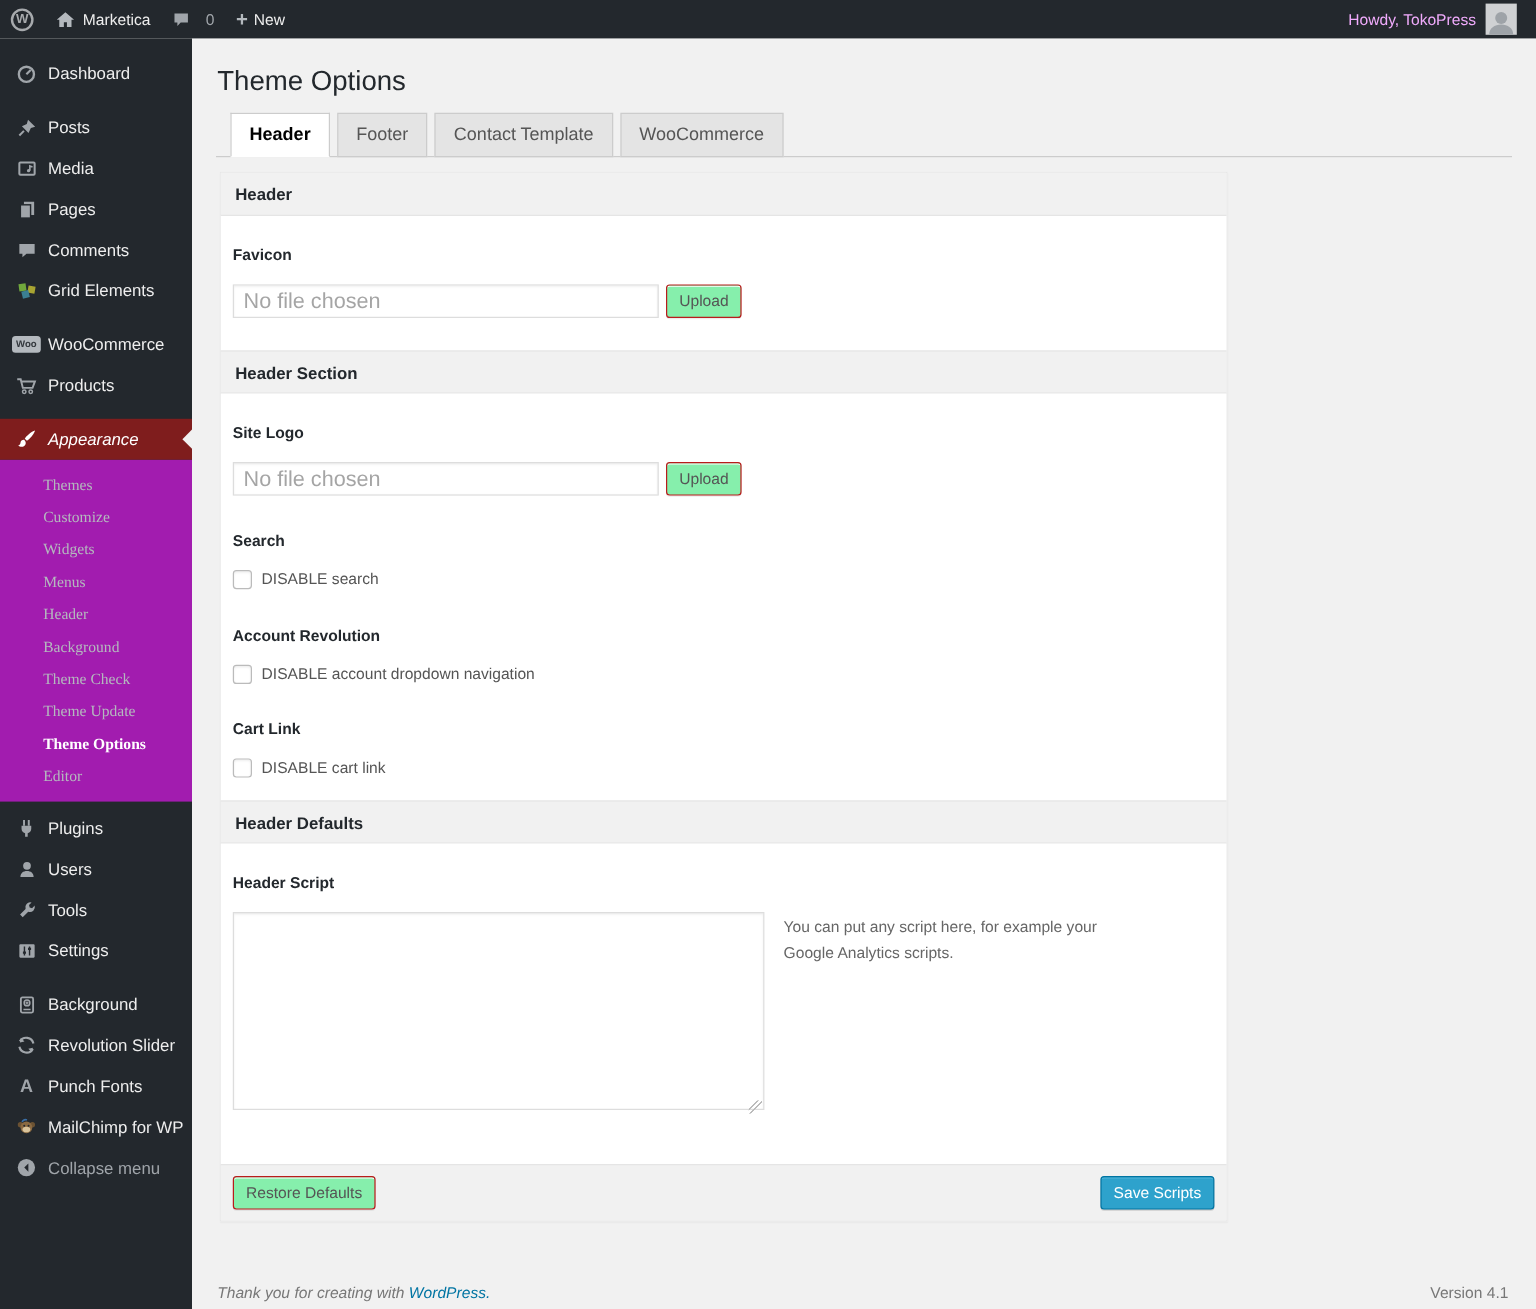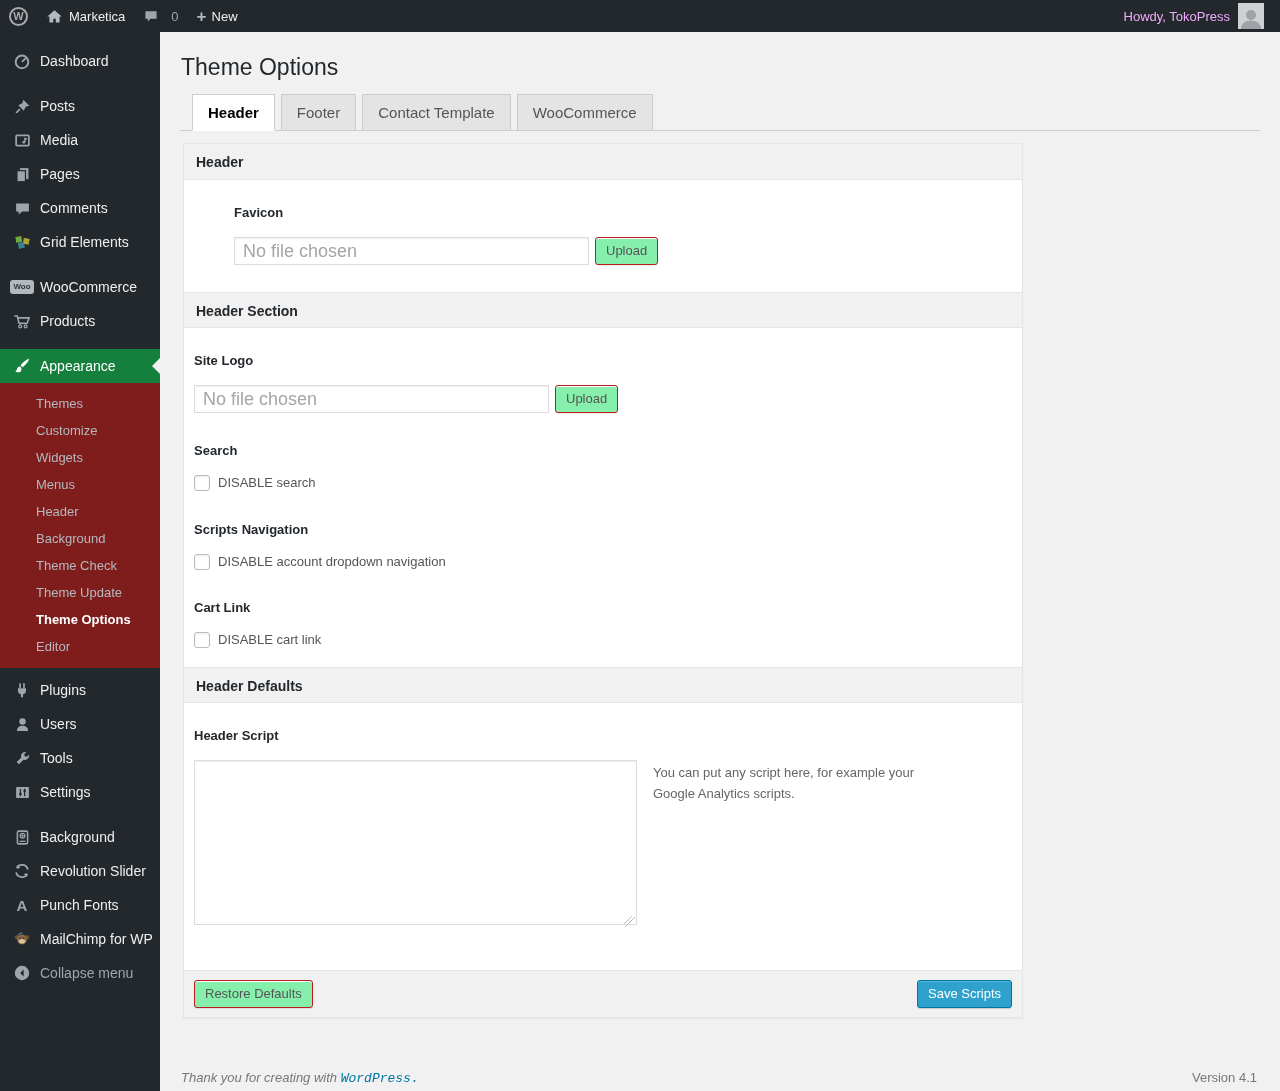--- a/index.html
+++ b/index.html
@@ -41,26 +41,26 @@
   #sidebar {
     position:absolute; top:32px; left:0; width:160px; height:1059px;
     background:#23282d; padding-top:12px; font-size:14px;
   }
   .menu-item {
     height:34px; display:flex; align-items:center; padding-left:12px;
     color:#eee; cursor:pointer;
   }
   .menu-item .mi-icon { width:20px; height:20px; margin-right:8px; display:flex; align-items:center; justify-content:center; flex:none; }
   .menu-sep { height:11px; }
-  .menu-item.active { background:#15803d; color:#fff; position:relative; }
+  .menu-item.active { background:#7f1d1d; color:#fff; position:relative;font-style:italic; }
   .menu-item.active::after {
     content:""; position:absolute; right:0; top:50%; margin-top:-8px;
     border:8px solid transparent; border-right-color:#f1f1f1;
   }
-  .submenu { background:#7f1d1d; padding:7px 0 8px; margin-bottom:5px; }
+  .submenu { background:#a21caf; padding:7px 0 8px; margin-bottom:5px;font-family:Liberation Serif, serif; }
   .submenu-item {
     padding:7px 0 7px 36px; font-size:13px; line-height:13px;
     color:#b4b9be; cursor:pointer;
   }
   .submenu-item.current { color:#fff; font-weight:bold; }
   .woo-badge {
     background:#b4b9be; color:#32373c; border-radius:3px;
     font-size:8px; font-weight:bold; padding:3px 3px; line-height:1;
   }
   .pf-a { color:#a0a5aa; font-size:15px; font-weight:bold; }
@@ -87,21 +87,21 @@
     width:840px; margin:12px 0 0 3px; background:#fff;
     border:1px solid #e5e5e5; box-shadow:0 1px 1px rgba(0,0,0,.04);
   }
   .section-bar {
     background:#f1f1f1; border-bottom:1px solid #e5e5e5;
     padding:10px 12px; font-size:14px; font-weight:bold; color:#23282d;
     height:36px; line-height:16px;
   }
   .section-bar + .section-body { border-top:none; }
   .section-body { padding:0 10px; background:#fff; }
-  .section-body.b1 { height:112px;margin-left:40px; }
+  .section-body.b1 { height:112px; }
   .section-body.b2 { height:339px; border-bottom:1px solid #e5e5e5; }
   .field-label {
     display:block; padding-top:26px; font-size:13px; font-weight:bold; color:#23282d;
     line-height:14px;
   }
   .file-row { margin-top:17px; display:flex; align-items:center; }
   .file-input {
     width:355px; height:28px; border:1px solid #ddd; background:#fff;
     padding:3px 8px; font-size:18px; color:#32373c; border-radius:0;
     box-shadow:inset 0 1px 2px rgba(0,0,0,.07); outline:none;
@@ -153,21 +153,21 @@
     background:#2ea2cc; border:1px solid #0074a2; color:#fff;
     box-shadow:inset 0 1px 0 rgba(120,200,230,.5), 0 1px 0 rgba(0,0,0,.15);
   }
   
   #page-footer {
     margin-top:52px; margin-left:1px; width:1076px;
     display:flex; justify-content:space-between; align-items:baseline;
     font-size:13px; color:#777;
   }
   #thanks { font-style:italic; }
-  #thanks a { color:#0074a2; text-decoration:none; cursor:pointer;font-family:Liberation Mono, monospace; }
+  #thanks a { color:#0074a2; text-decoration:none; cursor:pointer; }
   svg { display:block; }
 </style>
 </head>
 <body>
 
 <div id="adminbar">
   <div class="ab-left">
     <div class="ab-item">
       <span class="wp-ring">W</span>
     </div>
@@ -446,21 +446,21 @@
         <input type="text" class="file-input" placeholder="No file chosen" style="">
         <button class="btn">Upload</button>
       </div>
 
       <label class="field-label mt31">Search</label>
       <div class="check-row">
         <input type="checkbox" style="">
         <span class="check-label">DISABLE search</span>
       </div>
 
-      <label class="field-label mt32">Scripts Navigation</label>
+      <label class="field-label mt32">Account Revolution</label>
       <div class="check-row">
         <input type="checkbox" style="">
         <span class="check-label">DISABLE account dropdown navigation</span>
       </div>
 
       <label class="field-label mt31">Cart Link</label>
       <div class="check-row">
         <input type="checkbox" style="">
         <span class="check-label">DISABLE cart link</span>
       </div>

